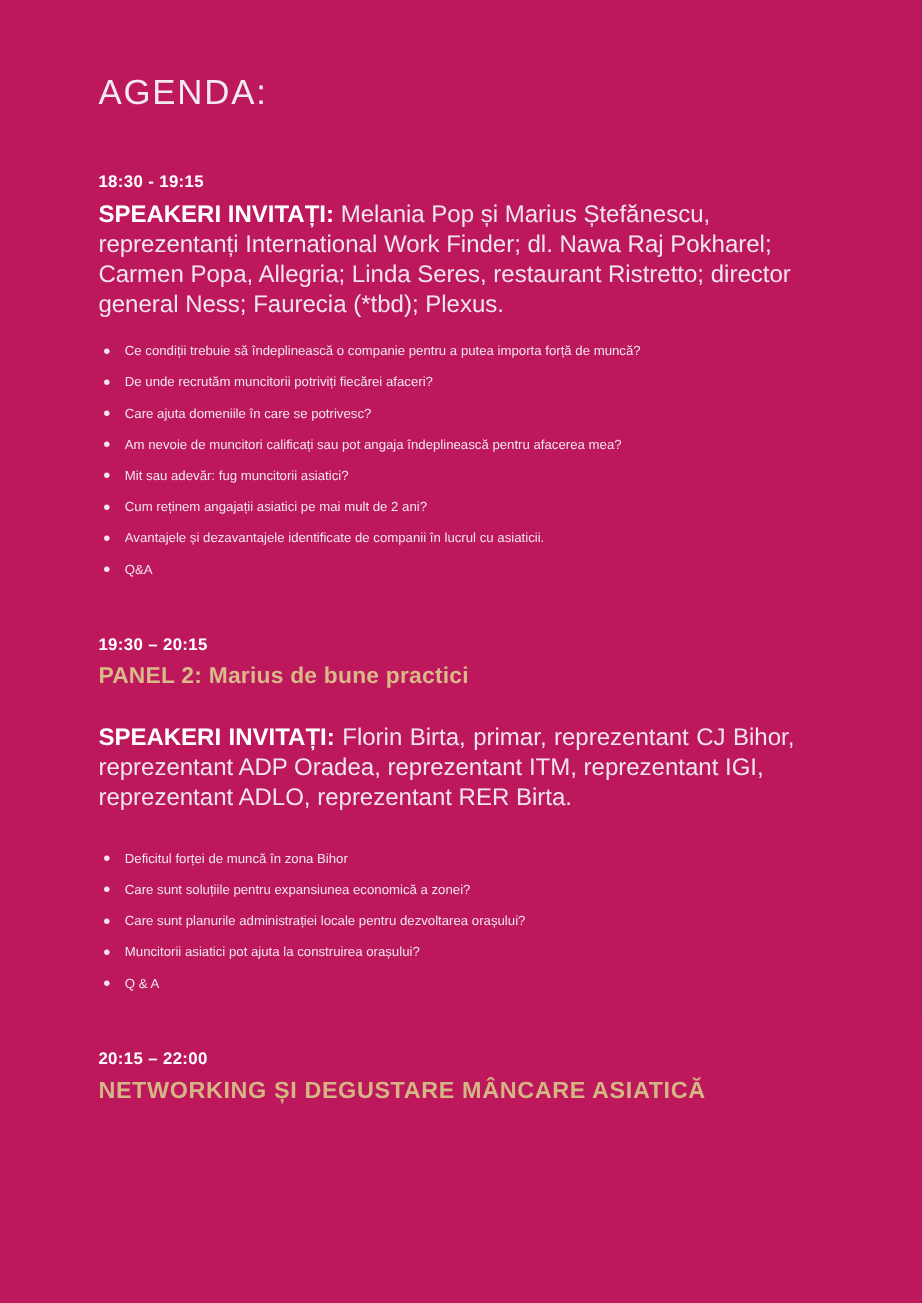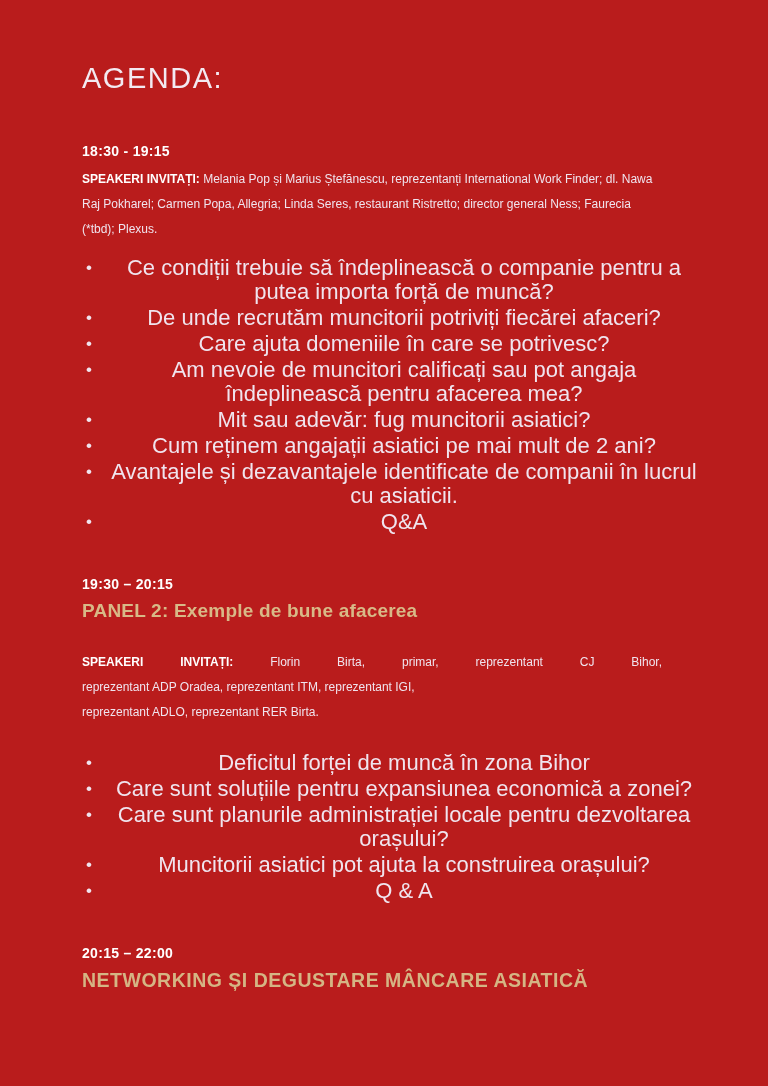--- a/index.html
+++ b/index.html
@@ -4,21 +4,21 @@
 <style>
   * { margin: 0; padding: 0; box-sizing: border-box; }
   html, body { width: 768px; }
   body {
     font-family: "Liberation Sans", sans-serif;
     background: #821a6e;
   }
   .page {
     width: 768px;
     height: 1086px;
-    background: #b91c1c;
+    background: #be185d;
     padding: 62px 60px 0 82px;
     overflow: hidden;
   }
   .agenda-title {
     font-size: 29px;
     font-weight: 300;
     letter-spacing: 1.5px;
     color: #f3e9f1;
     margin-bottom: 48px;
   }
@@ -30,45 +30,44 @@
     margin-bottom: 8px;
   }
   .panel-title {
     font-size: 19px;
     font-weight: bold;
     color: #d8b987;
     letter-spacing: 0.2px;
     margin-bottom: 28px;
   }
   .speakers {
-    font-size: 12px;
+    font-size: 20px;
     line-height: 25px;
     color: #f0e4ee;
     max-width: 580px;
     margin-bottom: 14px;
   }
   .speakers .label { font-weight: bold; color: #ffffff; }
   .speakers-justify-line {
     max-width: 592px;
     text-align: justify;
     text-align-last: justify;
   }
   ul.bullets {
     list-style: none;
     max-width: 622px;
     margin-bottom: 0;
   }
   ul.bullets li {
     position: relative;
     padding-left: 22px;
-    font-size: 22px;
+    font-size: 11px;
     line-height: 24px;
     color: #f0e4ee;
     margin-bottom: 2px;
-    text-align: center;
   }
   ul.bullets li::before {
     content: "\2022";
     position: absolute;
     left: 4px;
     top: 0;
     color: #f0e4ee;
     font-size: 17px;
   }
   .section-gap-1 { margin-top: 14px; }
@@ -101,21 +100,21 @@
       <li>Am nevoie de muncitori calificați sau pot angaja îndeplinească pentru afacerea mea?</li>
       <li>Mit sau adevăr: fug muncitorii asiatici?</li>
       <li>Cum reținem angajații asiatici pe mai mult de 2 ani?</li>
       <li>Avantajele și dezavantajele identificate de companii în lucrul cu asiaticii.</li>
       <li>Q&amp;A</li>
     </ul>
   </section>
 
   <section class="section-gap-2">
     <div class="time">19:30 – 20:15</div>
-    <h2 class="panel-title">PANEL 2: Exemple de bune afacerea</h2>
+    <h2 class="panel-title">PANEL 2: Marius de bune practici</h2>
 
     <div class="speakers">
       <div class="speakers-justify-line"><strong class="label">SPEAKERI INVITAȚI:</strong><span> Florin Birta, primar, reprezentant CJ Bihor,</span></div>
       <div>reprezentant ADP Oradea, reprezentant ITM, reprezentant IGI,</div>
       <div>reprezentant ADLO, reprezentant RER Birta.</div>
     </div>
 
     <ul class="bullets section-gap-3">
       <li>Deficitul forței de muncă în zona Bihor</li>
       <li>Care sunt soluțiile pentru expansiunea economică a zonei?</li>

